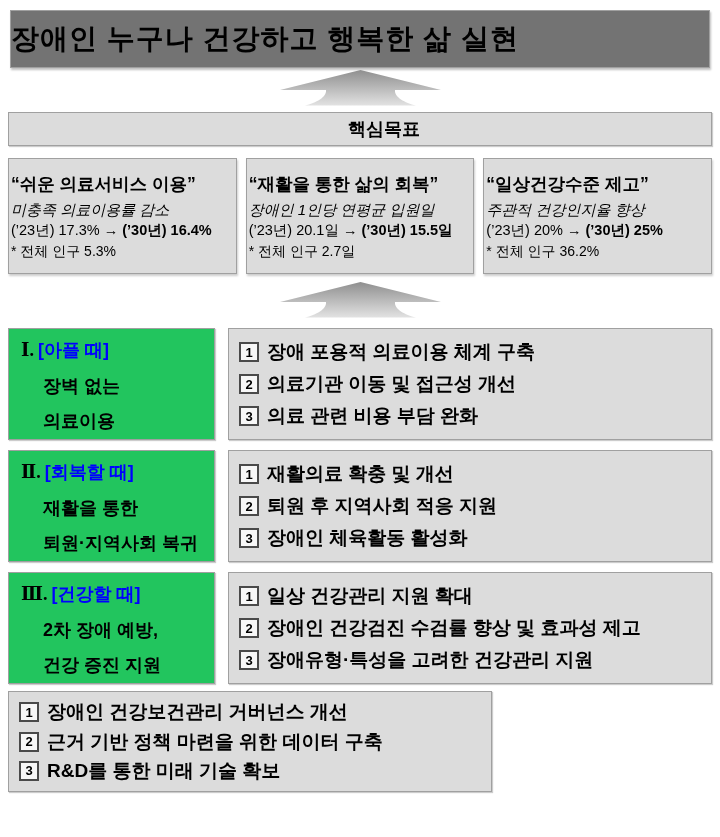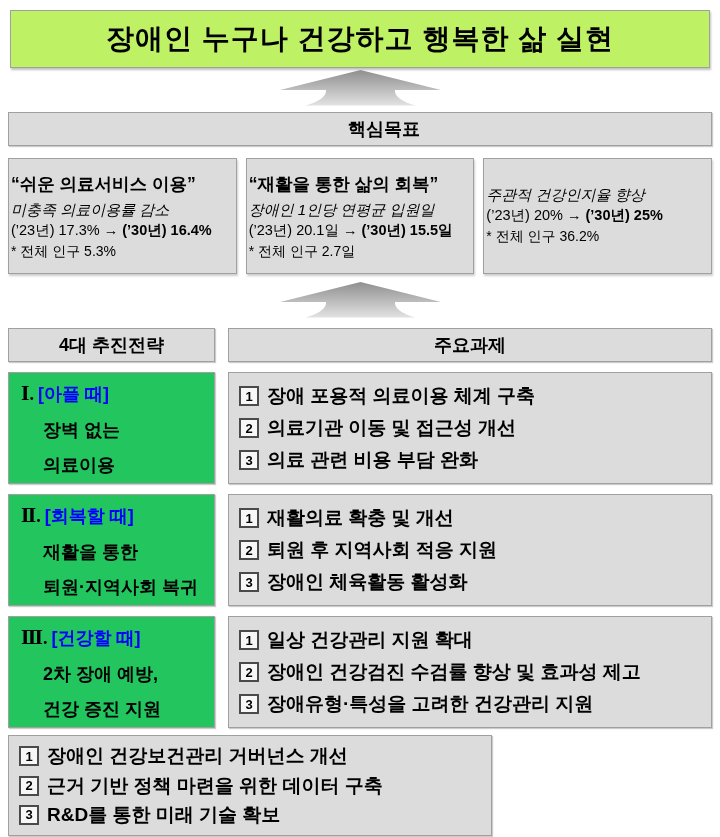--- a/index.html
+++ b/index.html
@@ -9,24 +9,24 @@
     background: #ffffff;
     font-family: "Liberation Sans", "DejaVu Sans", sans-serif;
     color: #000;
     overflow: hidden;
   }
   .page { padding: 10px 8px 0 8px; width: 720px; }
 
   
   .vision-box {
     height: 58px;
-    background: #bef264;
+    background: #737373;
     border: 1px solid #a0a0a0;
     box-shadow: 1px 2px 2px rgba(0,0,0,0.25);
-    display: flex; align-items: center; justify-content: center;
+    display: flex; align-items: center; 
     margin: 0 2px;
   }
   .vision-box span {
     font-size: 28px; font-weight: bold; letter-spacing: 1px;
   }
 
   
   .arrow-wrap { height: 38px; display: flex; justify-content: center; align-items: flex-end; }
   .arrow-wrap svg { display: block; }
 
@@ -130,42 +130,39 @@
       <div class="goal-metric"><span>(’23년) 17.3% →</span> <span class="b">(’30년) 16.4%</span></div>
       <div class="goal-note">* 전체 인구 5.3%</div>
     </div>
     <div class="goal-card">
       <div class="goal-title">“재활을 통한 삶의 회복”</div>
       <div class="goal-sub">장애인 1인당 연평균 입원일</div>
       <div class="goal-metric"><span>(’23년) 20.1일 →</span> <span class="b">(’30년) 15.5일</span></div>
       <div class="goal-note">* 전체 인구 2.7일</div>
     </div>
     <div class="goal-card">
+      <div class="goal-title">“일상건강수준 제고”</div>
       <div class="goal-sub">주관적 건강인지율 향상</div>
       <div class="goal-metric"><span>(’23년) 20% →</span> <span class="b">(’30년) 25%</span></div>
       <div class="goal-note">* 전체 인구 36.2%</div>
     </div>
   </div>
 
   <div class="arrow-wrap" style="margin-top:6px;">
     <svg width="175" height="36" viewBox="0 0 175 36">
       <defs>
         <linearGradient id="ag2" x1="0" y1="0" x2="0" y2="1">
           <stop offset="0%" stop-color="#8f8f8f"></stop>
           <stop offset="100%" stop-color="#e2e2e2"></stop>
         </linearGradient>
       </defs>
       <path d="M87.5 0 L168 20 L122 20 C121 27 132 33 143 35.5 L32 35.5 C43 33 54 27 53 20 L7 20 Z" fill="url(#ag2)"></path>
     </svg>
   </div>
 
-  <div class="cols-header">
-    <div class="bar col-left">4대 추진전략</div>
-    <div class="bar col-right">주요과제</div>
-  </div>
 
   <div class="row">
     <div class="strategy-card">
       <div class="strategy-head"><span class="numeral">Ⅰ.</span><span class="tag">[아플 때]</span></div>
       <div class="strategy-desc">장벽 없는</div>
       <div class="strategy-desc">의료이용</div>
     </div>
     <div class="task-card">
       <div class="task-line">
           <span class="num-badge">1</span>

